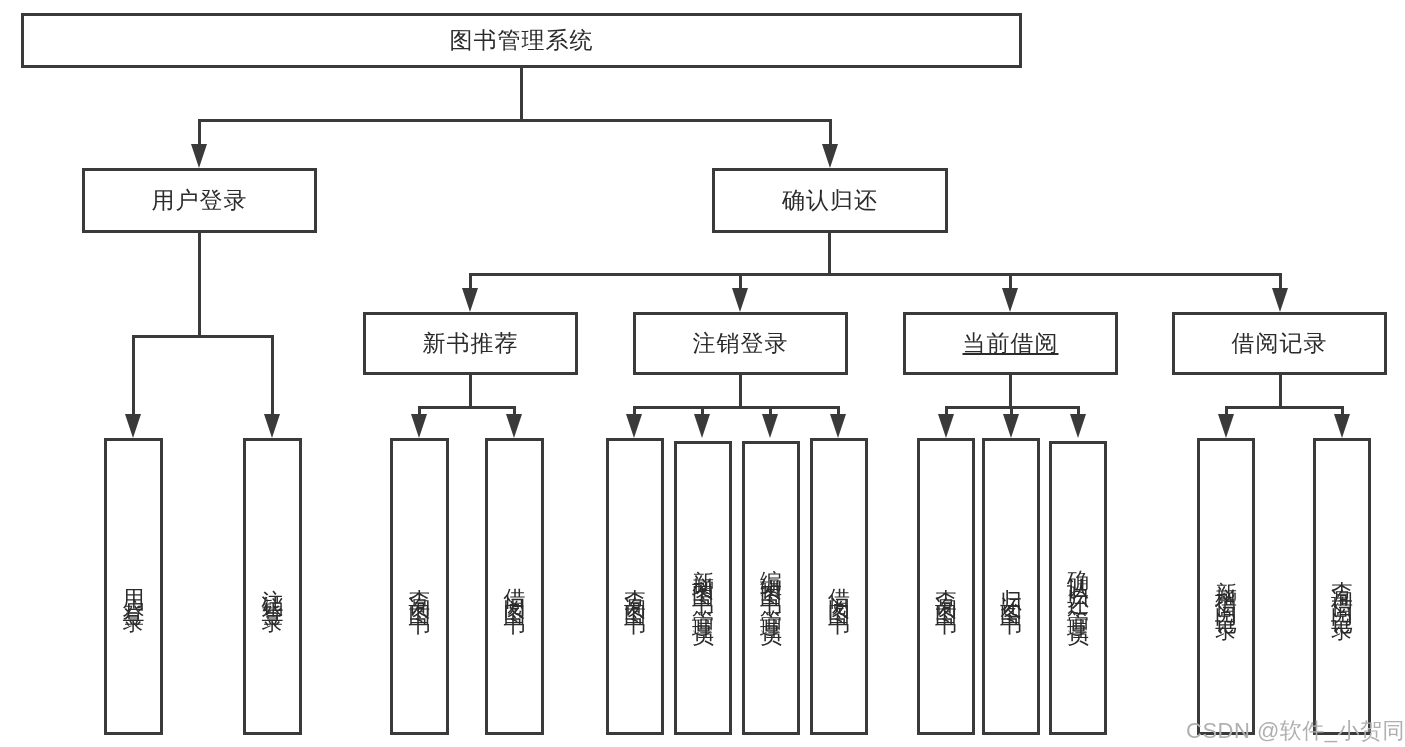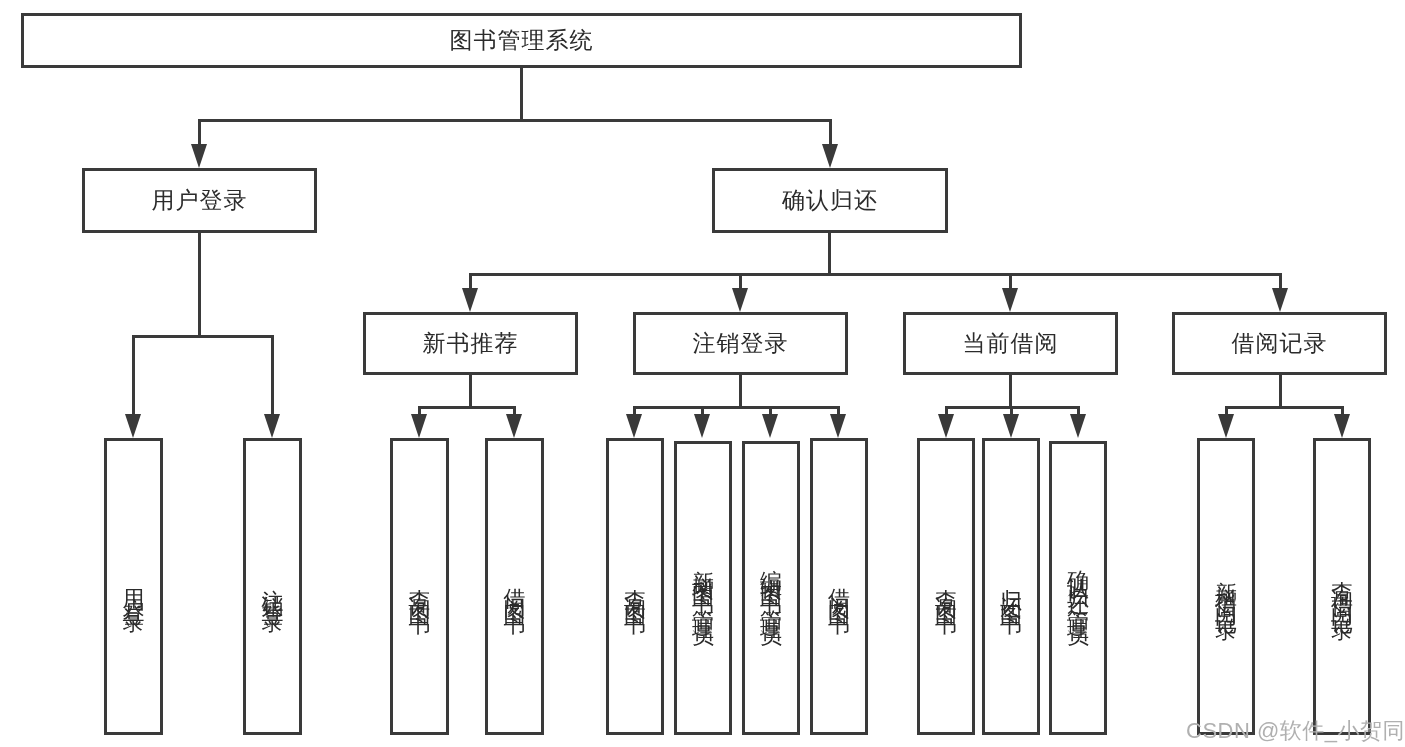--- a/index.html
+++ b/index.html
@@ -129,21 +129,21 @@
   <div class="box" style="left:712px;top:168px;width:236px;height:65px;">
     <span class="hlabel">确认归还</span>
   </div>
 
   <div class="box" style="left:363px;top:312px;width:215px;height:63px;">
     <span class="hlabel">新书推荐</span>
   </div>
   <div class="box" style="left:633px;top:312px;width:215px;height:63px;">
     <span class="hlabel">注销登录</span>
   </div>
-  <div class="box" style="left:903px;top:312px;width:215px;height:63px;">
+  <div class="box" style="left:903px;top:312px;width:215px;height:63px;text-decoration:underline;">
     <span class="hlabel">当前借阅</span>
   </div>
   <div class="box" style="left:1172px;top:312px;width:215px;height:63px;">
     <span class="hlabel">借阅记录</span>
   </div>
 
   <div class="box vbox" style="left:104px;top:438px;width:59px;height:297px;">
     <span class="vlabel">用户登录</span>
   </div>
   <div class="box vbox" style="left:243px;top:438px;width:59px;height:297px;">

